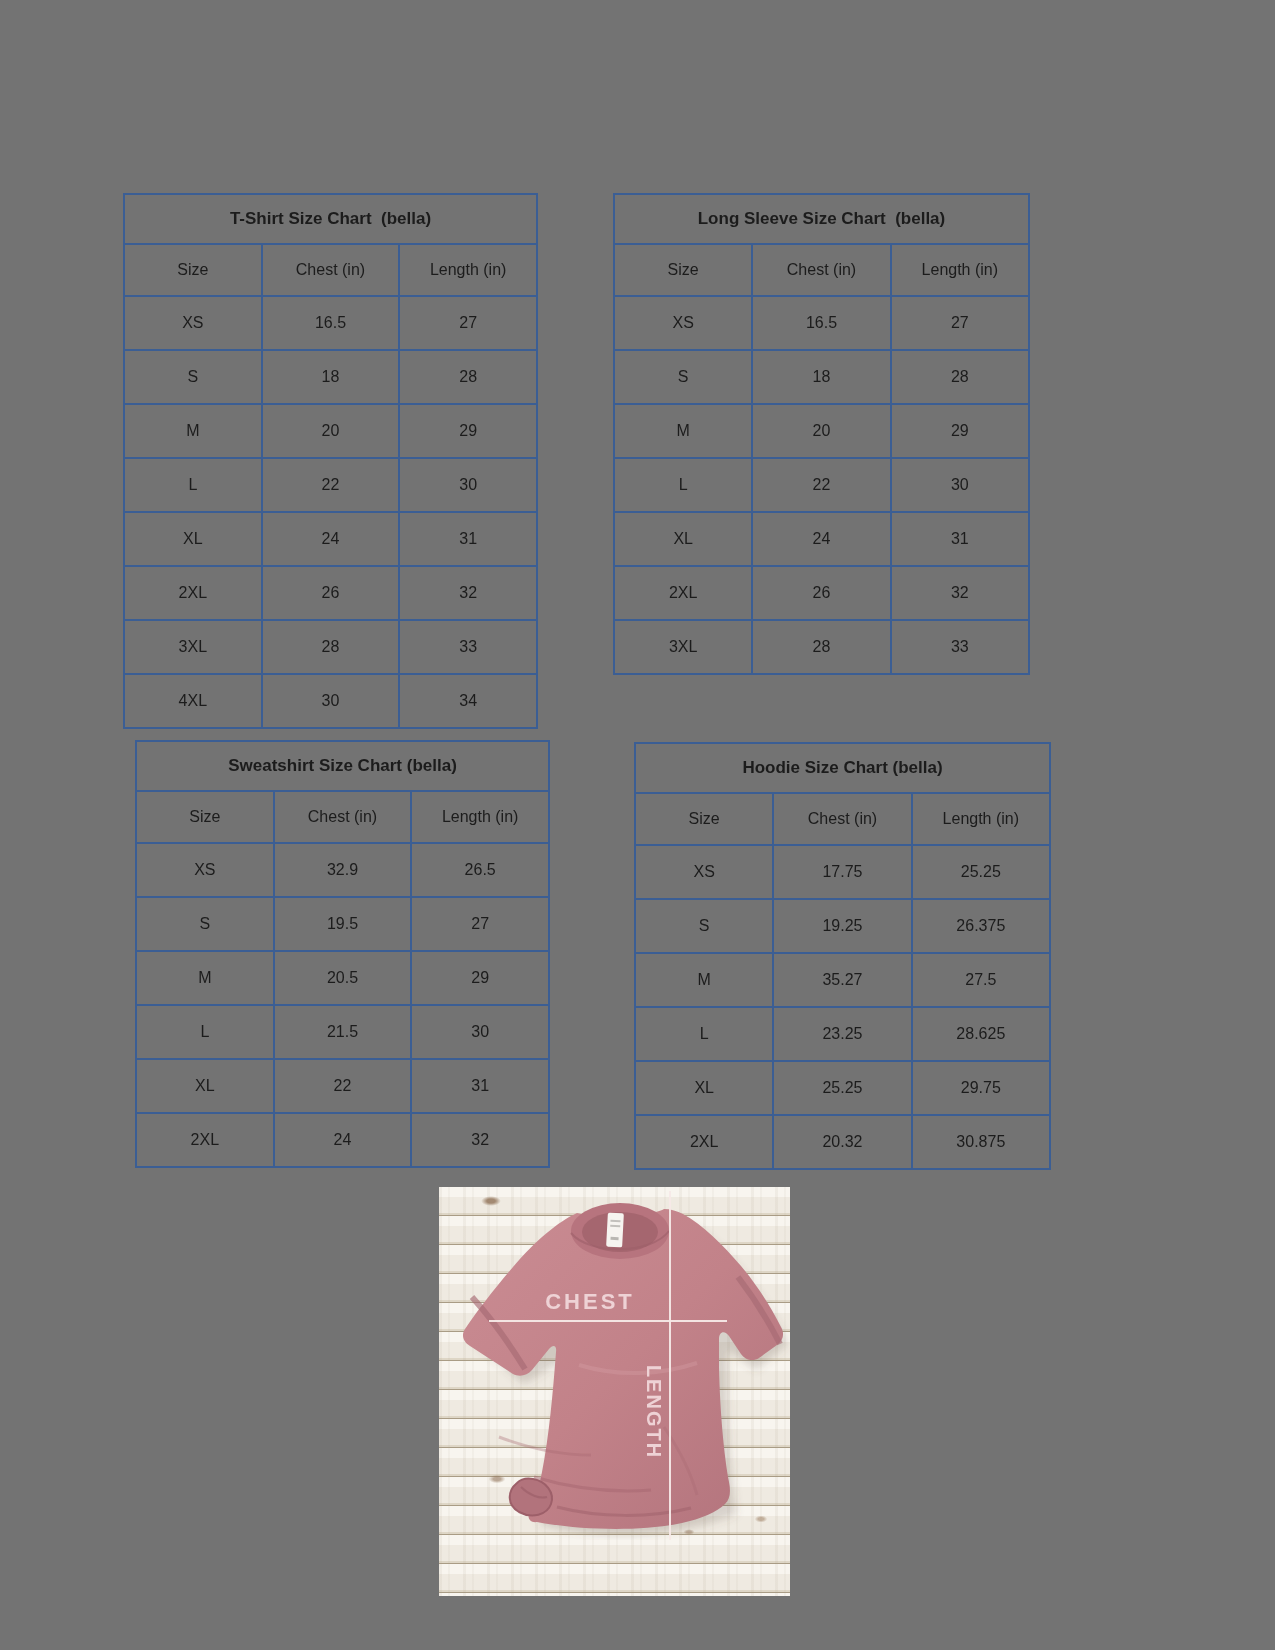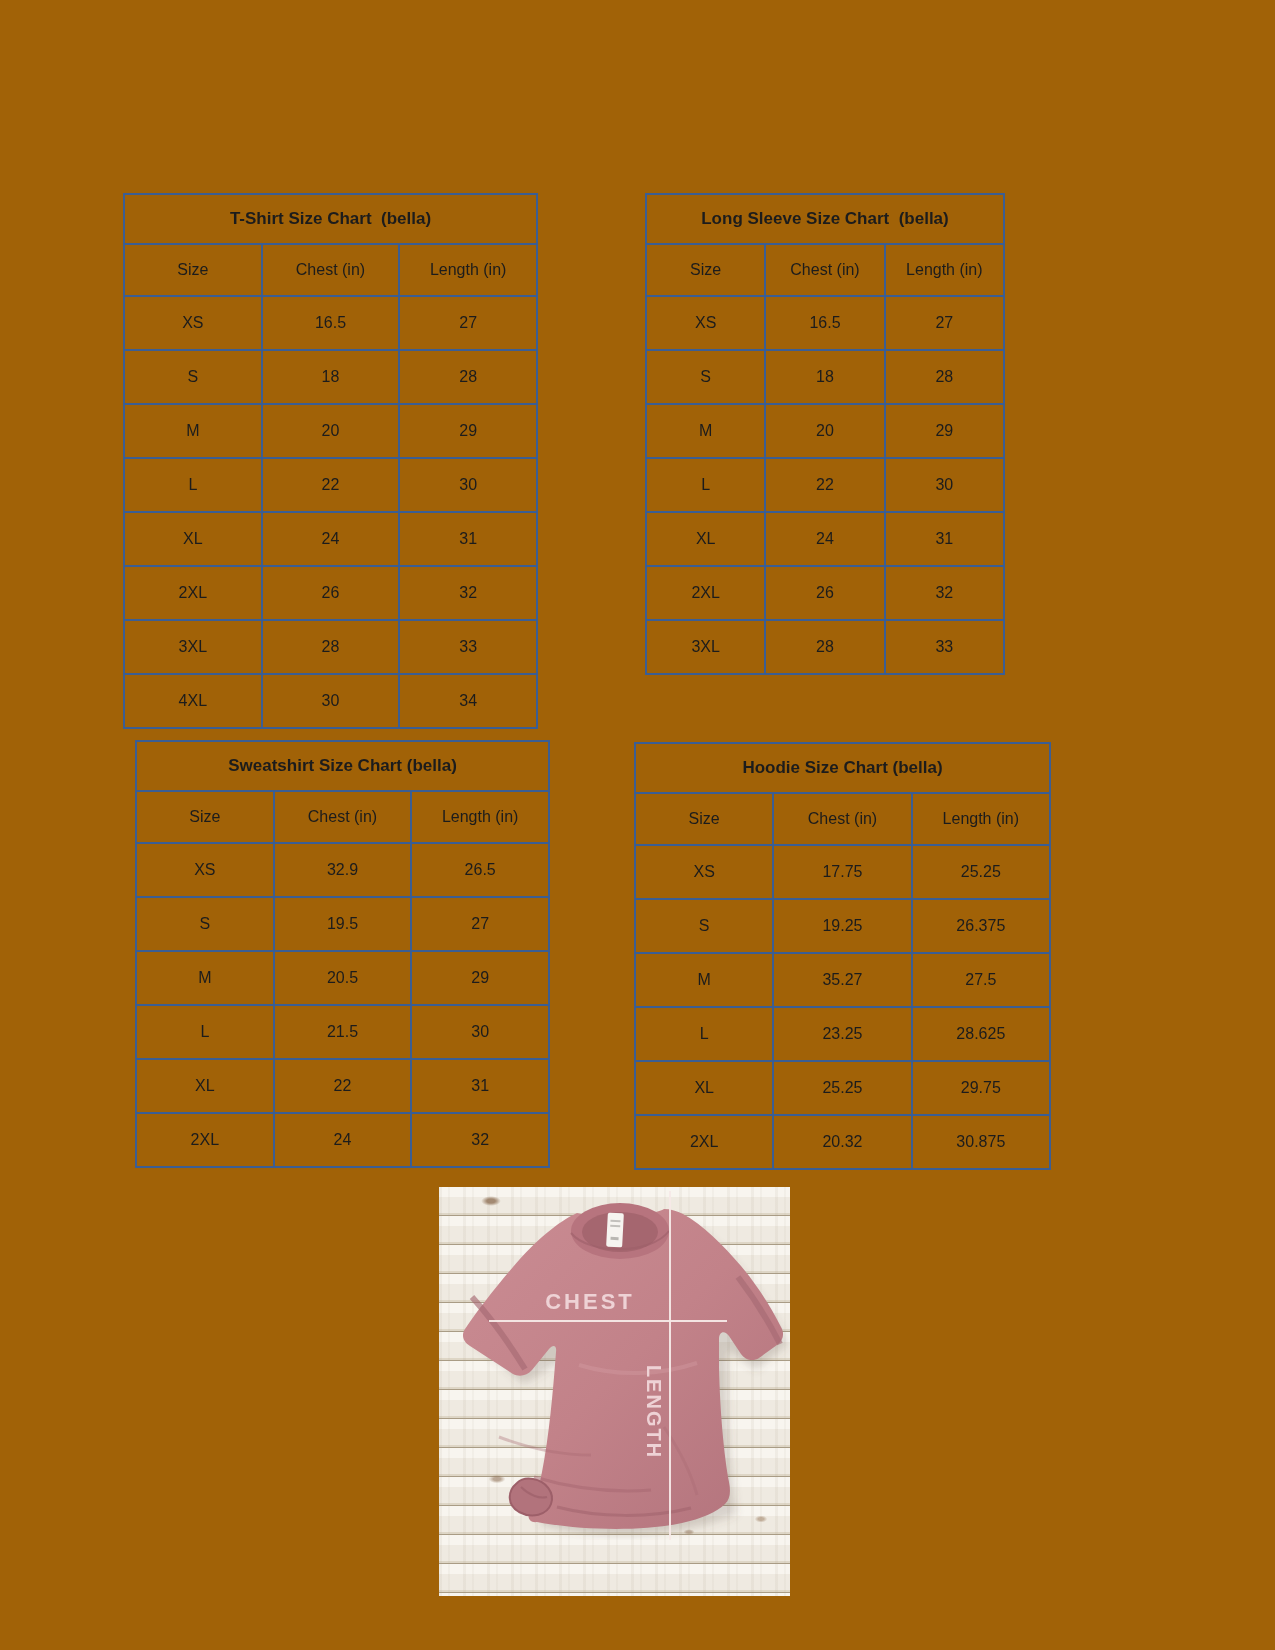--- a/index.html
+++ b/index.html
@@ -7,28 +7,28 @@
     --table-text:#1c1c1c;
     --shirt:#c28289;
     --shirt-dark:#a96a73;
     --measure-line:#f6e9e7;
     --label-pink:#eed2d5;
   }
   html,body{margin:0;padding:0;background:#ffffff;}
   .page{
     position:relative;
     width:1275px;height:1650px;
-    background:#a16207;
+    background:#737373;
     font-family:"Liberation Sans", sans-serif;
     color:var(--table-text);
     overflow:hidden;
   }
   .table-slot{position:absolute;}
   #slot-0{left:123px;top:193px;width:415px;}
-  #slot-1{left:613px;top:193px;width:360px;margin-left:32px;}
+  #slot-1{left:613px;top:193px;width:417px;}
   #slot-2{left:135px;top:740px;width:415px;}
   #slot-3{left:634px;top:742px;width:417px;}
   table.size-table{
     width:100%;
     border-collapse:collapse;
     table-layout:fixed;
   }
   table.size-table td{
     border:2px solid var(--table-border);
     text-align:center;

